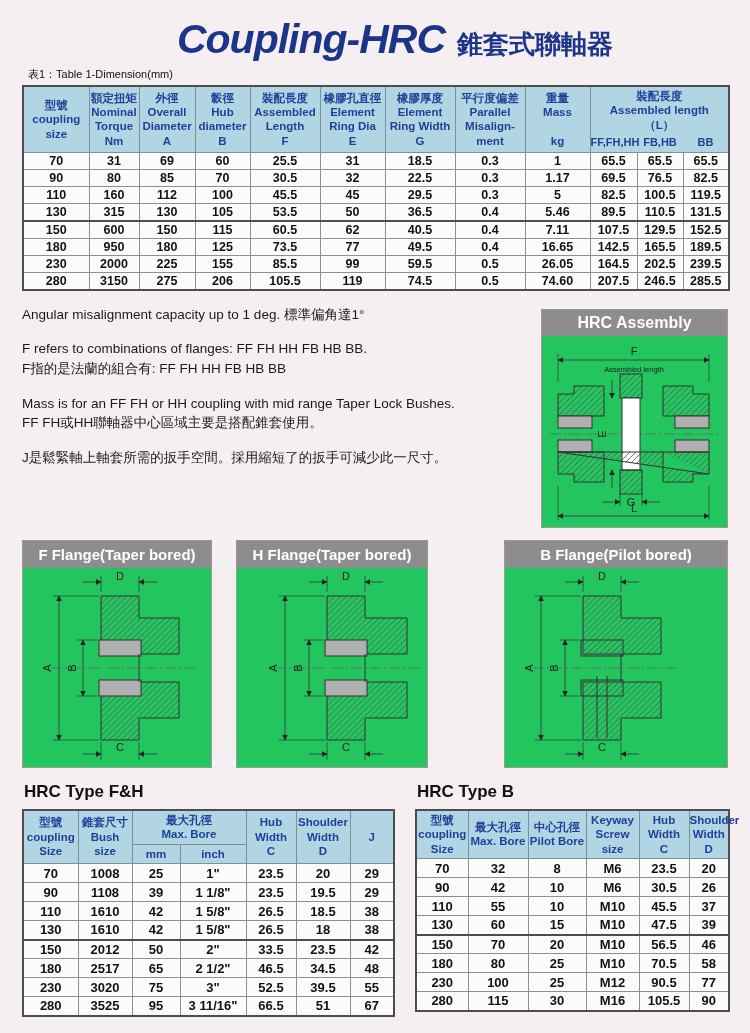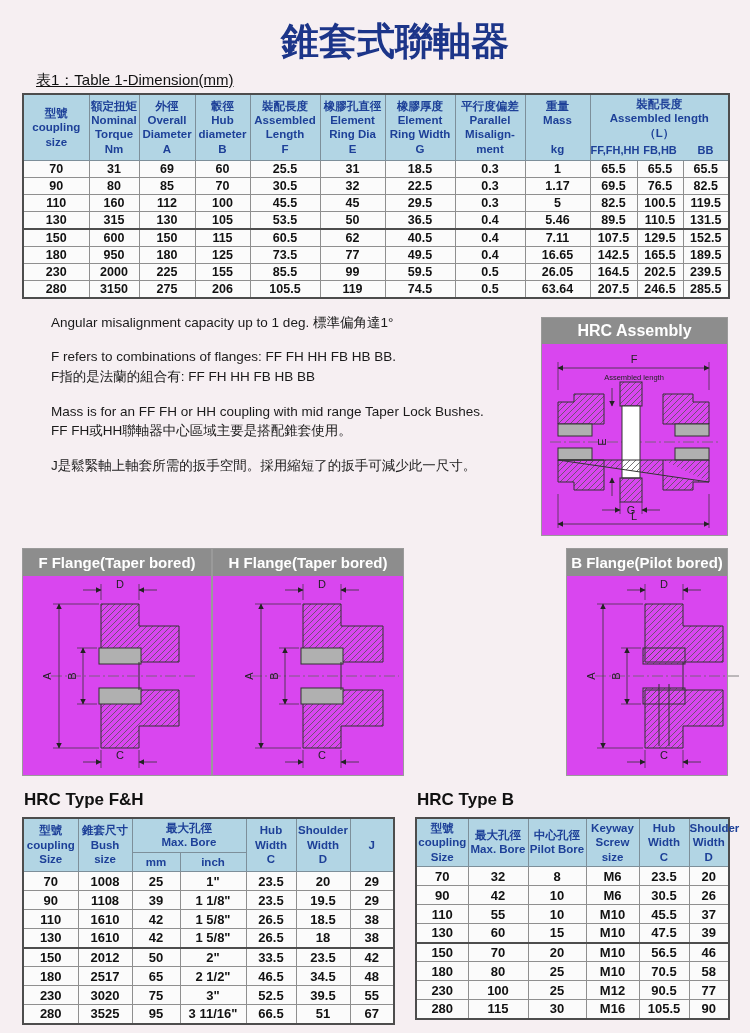--- a/index.html
+++ b/index.html
@@ -10,22 +10,22 @@
     font-family: "Liberation Sans", "DejaVu Sans", sans-serif;
     color: #1a1a1a;
     overflow: hidden;
     position: relative;
   }
   .page { padding: 0 22px; }
 
   
   .title-row { display: flex; justify-content: center; align-items: baseline; gap: 12px; margin: 16px 0 2px 40px; }
   .title-en { font-size: 41px; font-weight: bold; font-style: italic; color: #1c3589; letter-spacing: -1px; }
-  .title-zh { font-size: 38px; font-weight: bold; color: #1c3589; }
-  .caption { font-size: 15px; color: #111; margin: 4px 14px 3px; text-decoration: underline; }
+  .title-zh { font-size: 26px; font-weight: bold; color: #1c3589; }
+  .caption { font-size: 11px; color: #111; margin: 4px 6px 3px; }
 
   
   table { border-collapse: collapse; table-layout: fixed; background: #000000; border: 2px solid #4d4d4d; }
   th {
     background: #b2d5e4; color: #1d4098; font-weight: bold;
     font-size: 11.5px; line-height: 1.25; text-align: center; vertical-align: middle;
     border: 1px solid #7d8f9a; padding: 2px 0; white-space: pre-line;
   }
   td {
     font-size: 12.5px; font-weight: bold; color: #111; text-align: center; vertical-align: middle;
@@ -35,56 +35,57 @@
   thead { border-bottom: 1.5px solid #4d4d4d; }
   th.lgroup { border-bottom: none; }
   th.lsub { border-top: none; border-left: none; border-right: none; font-size: 11px; }
   th.lsub-first { border-left: 1px solid #7d8f9a; }
   th.lsub-last { border-right: 1px solid #7d8f9a; }
 
   .main-table { width: 706px; }
   .main-table td { height: 16px; }
 
   
-  .mid { display: flex; margin-top: 10px; margin-left: 29px; }
+  .mid { display: flex; margin-top: 10px; }
   .notes { width: 505px; padding-top: 4px; }
   .notes p { font-size: 13.5px; line-height: 1.45; margin-bottom: 15px; white-space: pre-line; }
 
-  .panel { background: #d946ef; border: 1px solid #9a9a9a; }
+  .panel { background: #22c55e; border: 1px solid #9a9a9a; }
   .panel-head { background: #8d8d8d; color: #fff; font-weight: bold; text-align: center; font-size: 16px; padding: 4px 0; }
   .assembly-panel { width: 187px; margin-left: auto; margin-top: 8px; height: 219px; }
   .assembly-panel .panel-head { font-size: 16px; }
 
   
   .flange-row { display: flex; margin-top: 12px; }
   .flange-panel { height: 228px; }
   .flange-panel .panel-head { font-size: 15px; padding: 5px 0; text-align: center; }
   .fp-f { width: 190px; }
-  .fp-h { width: 192px; }
-  .fp-b { width: 162px; margin-left: auto; }
+  .fp-h { width: 192px; margin-left: 24px; }
+  .fp-b { width: 224px; margin-left: auto; }
 
   
   .bottom { display: flex; margin-top: 12px; }
   .bt-left { width: 372px; }
   .bt-right { width: 313px; margin-left: auto; }
   .bt-head { font-size: 17px; font-weight: bold; color: #111; margin: 2px 0 7px 2px; }
   .bt-left table { width: 371px; }
   .bt-right table { width: 313px; }
   .bottom td { height: 19px; font-size: 13px; }
 
   svg text { font-family: "Liberation Sans", "DejaVu Sans", sans-serif; fill: #222; }
   .dimlbl { font-size: 11px; }
   .dimsub { font-size: 7.5px; }
 </style>
 </head>
 <body>
 
 <div class="page">
 
   <div class="title-row">
+    <span class="title-en">Coupling-HRC</span>
     <span class="title-zh">錐套式聯軸器</span>
   </div>
   <div class="caption">表1：Table 1-Dimension(mm)</div>
 
   <table class="main-table">
     <colgroup>
       <col style="width:66px">
         <col style="width:50px">
         <col style="width:56px">
         <col style="width:55px">
@@ -245,21 +246,21 @@
         </tr>
         <tr>
           <td>280</td>
           <td>3150</td>
           <td>275</td>
           <td>206</td>
           <td>105.5</td>
           <td>119</td>
           <td>74.5</td>
           <td>0.5</td>
-          <td>63.64</td>
+          <td>74.60</td>
           <td>207.5</td>
           <td>246.5</td>
           <td>285.5</td>
         </tr>
       </tbody>
   </table>
 
   <div class="mid">
     <div class="notes">
       <p>Angular misalignment capacity up to 1 deg. 標準偏角達1°</p>

